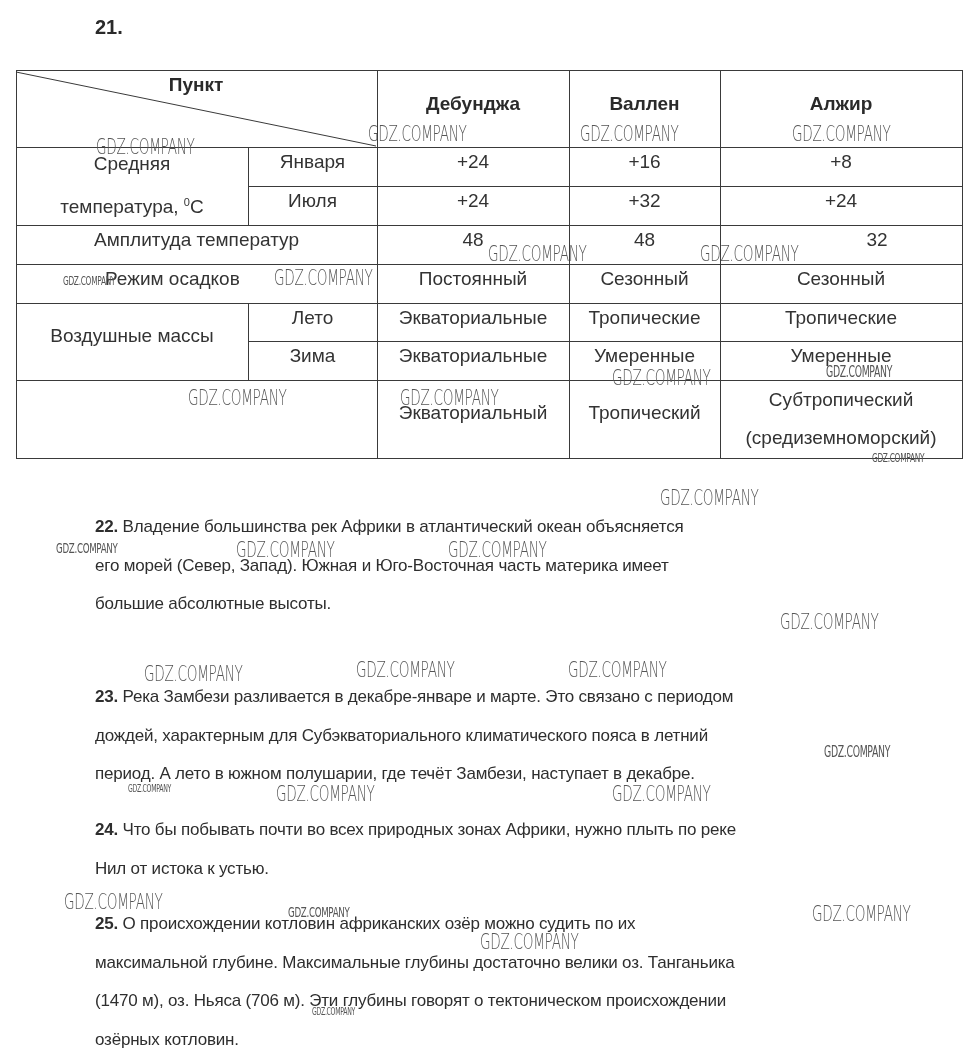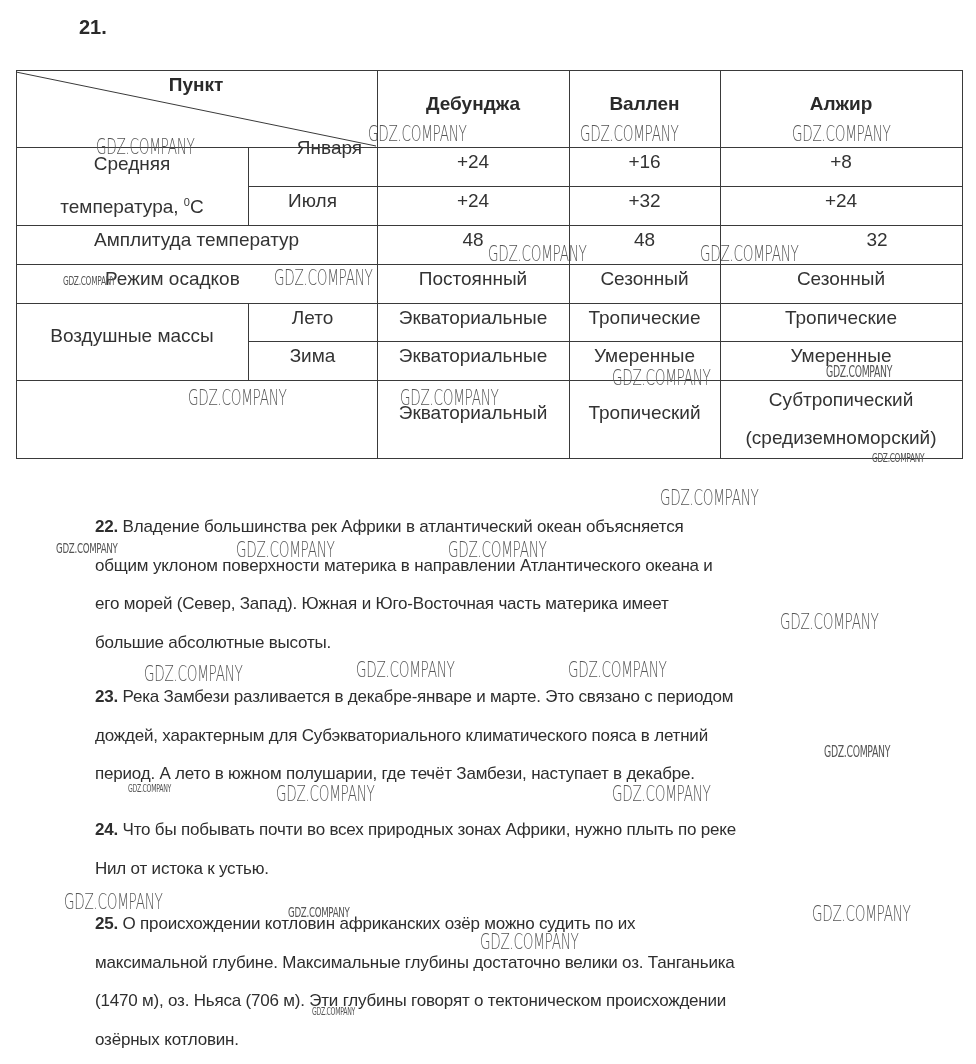--- a/index.html
+++ b/index.html
@@ -1,18 +1,18 @@
 <!DOCTYPE html>
 <html><head>
 <meta charset="utf-8">
 <style>
   html, body { margin: 0; padding: 0; background: #ffffff; }
   body { width: 976px; height: 1064px; position: relative; overflow: hidden;
          font-family: "Liberation Sans", sans-serif; color: #2a2a2a; }
-  .task-num { position: absolute; left: 79px; top: 16px; font-size: 20px; font-weight: bold; }
+  .task-num { position: absolute; left: 95px; top: 16px; font-size: 20px; font-weight: bold; }
   .tbl { position: absolute; left: 16px; top: 70px; width: 947px; height: 389px; }
   .hl { position: absolute; height: 1px; background: #3a3a3a; }
   .vl { position: absolute; width: 1px; background: #3a3a3a; }
   .cell { position: absolute; display: flex; align-items: center; justify-content: center;
           text-align: center; font-size: 19px; line-height: 38px; color: #333; }
   .bold { font-weight: bold; color: #2a2a2a; }
   .diag { position: absolute; left: 0; top: 0; }
   .para { position: absolute; left: 95px; width: 860px; font-size: 17px; line-height: 38.5px;
           color: #2e2e2e; letter-spacing: -0.2px; }
   .para .num { font-weight: bold; }
@@ -54,21 +54,21 @@
 
   <div class="cell bold" style="left:100px;top:0;width:160px;height:30px;">Пункт</div>
   <div class="cell bold" style="left:361px;top:14px;width:192px;height:40px;">Дебунджа</div>
   <div class="cell bold" style="left:553px;top:14px;width:151px;height:40px;">Валлен</div>
   <div class="cell bold" style="left:704px;top:14px;width:242px;height:40px;">Алжир</div>
 
   <div class="cell" style="left:0;top:77px;width:232px;height:78px;flex-direction:column;line-height:38px;justify-content:center;">
     <span>Средняя</span>
     <span><span>температура, </span><sup>0</sup><span>С</span></span>
   </div>
-  <div class="cell" style="left:232px;top:63px;width:129px;height:30px;padding-left:17px;">Января</div>
+  <div class="cell" style="left:232px;top:77px;width:129px;height:30px;">Января</div>
   <div class="cell" style="left:361px;top:77px;width:192px;height:30px;">+24</div>
   <div class="cell" style="left:553px;top:77px;width:151px;height:30px;">+16</div>
   <div class="cell" style="left:704px;top:77px;width:242px;height:30px;">+8</div>
 
   <div class="cell" style="left:232px;top:116px;width:129px;height:30px;">Июля</div>
   <div class="cell" style="left:361px;top:116px;width:192px;height:30px;">+24</div>
   <div class="cell" style="left:553px;top:116px;width:151px;height:30px;">+32</div>
   <div class="cell" style="left:704px;top:116px;width:242px;height:30px;">+24</div>
 
   <div class="cell" style="left:0;top:155px;width:361px;height:30px;">Амплитуда температур</div>
@@ -97,21 +97,20 @@
   <div class="cell" style="left:361px;top:310px;width:192px;height:66px;">Экваториальный</div>
   <div class="cell" style="left:553px;top:310px;width:151px;height:66px;">Тропический</div>
   <div class="cell" style="left:704px;top:310px;width:242px;height:78px;flex-direction:column;">
     <span>Субтропический</span>
     <span>(средиземноморский)</span>
   </div>
 </div>
 
 <div class="para" style="top:508px;">
   <div><span class="num">22.</span><span> Владение большинства рек Африки в атлантический океан объясняется</span></div>
-  <div>общим уклоном поверхности материка в направлении Атлантического океана и</div>
   <div>его морей (Север, Запад). Южная и Юго-Восточная часть материка имеет</div>
   <div>большие абсолютные высоты.</div>
 </div>
 
 <div class="para" style="top:678px;">
   <div><span class="num">23.</span><span> Река Замбези разливается в декабре-январе и марте. Это связано с периодом</span></div>
   <div>дождей, характерным для Субэкваториального климатического пояса в летний</div>
   <div>период. А лето в южном полушарии, где течёт Замбези, наступает в декабре.</div>
 </div>
 

